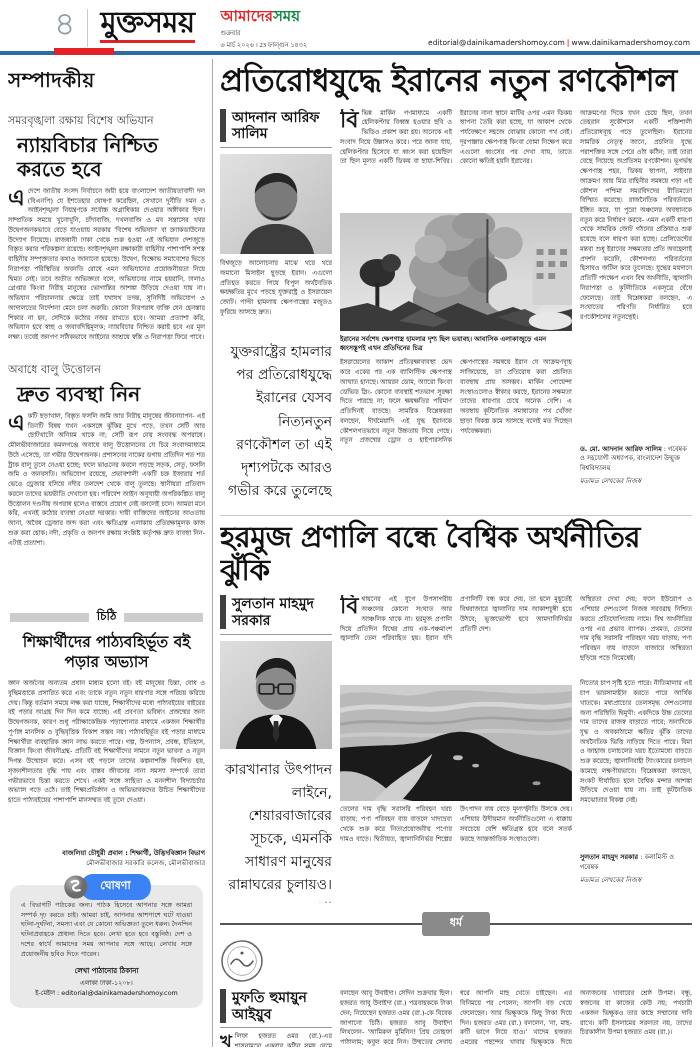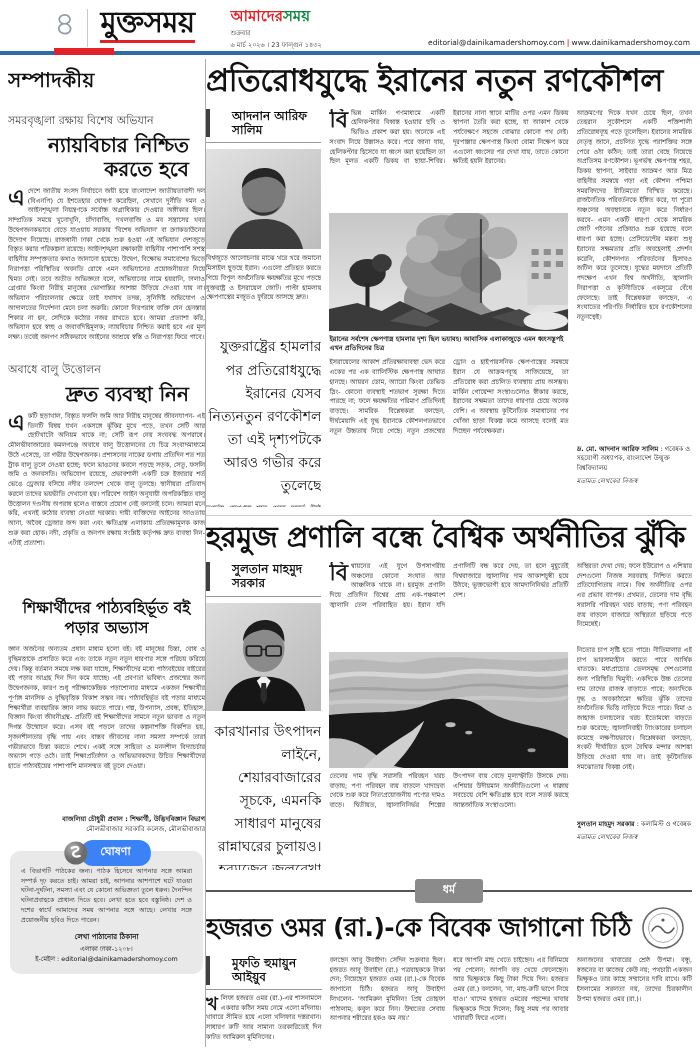--- a/index.html
+++ b/index.html
@@ -8,40 +8,40 @@
     width:700px; height:1050px; margin:0 auto; background:#fff;
     font-family:"DejaVu Sans", sans-serif; color:#111;
     position:relative; overflow:hidden;
   }
   
   .masthead { display:flex; align-items:flex-start; padding:7px 10px 0 10px; height:48px; }
   .pageno { font-size:33px; line-height:1.05; color:#8d9caa; margin-left:44px; font-weight:400; }
   .head-vline { width:1px; height:38px; background:#c9c9c9; margin:2px 12px 0 12px; }
   .section-title { font-size:29px; font-weight:bold; line-height:1.05; letter-spacing:-0.5px;
     border-bottom:3px solid #e32227; padding-bottom:1px; }
-  .logo-block { margin-left:36px; padding-top:1px; }
+  .logo-block { margin-left:26px; padding-top:1px;font-family:Liberation Serif, serif; }
   .paper-logo { font-size:15px; font-weight:bold; line-height:1.1; }
   .logo-red { color:#e32227; } .logo-green { color:#0b8a42; }
   .day-line { font-size:6.5px; color:#333; margin-top:3px; }
   .date-line { font-size:6.5px; color:#333; margin-top:1px; }
   .contact { margin-left:auto; align-self:flex-end; font-size:7.5px; color:#222; padding-bottom:1px; white-space:nowrap; }
   .contact .pipe { color:#e32227; font-weight:bold; margin:0 2px; }
   .mast-rule { height:4px; background:#2e6da4; position:relative; margin-top:3px; }
   .mast-rule .red-seg { position:absolute; left:54px; top:-3px; width:60px; height:7px; background:#e32227; }
 
   
-  .content { display:flex; padding:4px 8px 0 8px; height:992px; }
+  .content { display:flex; padding:4px 8px 0 8px; gap:7px; height:992px; }
   .leftcol { width:197px; flex:none; overflow:hidden; }
   .vdiv { width:1px; background:#aaa; flex:none; }
   .maincol { flex:1; min-width:0; overflow:hidden; }
 
   
   .ed-label { font-size:20px; font-weight:800; margin:6px 0 14px; letter-spacing:0.5px; }
   .kicker { font-size:11px; color:#444; margin:6px 0 2px; }
-  .ed-headline { font-size:20px; font-weight:600; margin:0 16px 6px; line-height:1.2;text-align:right; }
+  .ed-headline { font-size:20px; font-weight:600; margin:0 9px 6px; line-height:1.2; }
   .bodytext { font-size:6.4px; line-height:1.52; text-align:justify; color:#1a1a1a; overflow:hidden; }
   .dropcap { float:left; font-size:22px; line-height:0.85; padding:2px 3px 0 0; font-weight:bold; }
   .ed1-body { height:168px; }
   .ed2-body { height:186px; }
   .chithi-row { display:flex; align-items:center; gap:8px; margin:9px 2px 5px; }
   .chithi-bar { flex:1; height:9px; background:#ccc; }
   .chithi-label { font-size:12px; font-weight:bold; }
   .letter-headline { font-size:15.5px; font-weight:600; text-align:center; line-height:1.3; margin:0 14px 7px; }
   .letter-body { height:166px; }
   .signature { text-align:right; font-size:6.5px; line-height:1.5; margin-top:4px; }
@@ -55,21 +55,21 @@
   .notice-address-title { text-align:center; font-weight:bold; font-size:7px; margin-top:7px; }
   .notice-address { text-align:center; font-size:6.4px; line-height:1.55; margin-top:2px; }
 
   
   .a1-headline { font-size:31px; font-weight:600; line-height:1.15; margin:4px 0 10px; letter-spacing:-0.5px; }
   .cols { display:flex; gap:8px; }
   .col { flex:1; min-width:0; overflow:hidden; }
   .mid { flex:2.07; min-width:0; overflow:hidden; }
   .two-col { columns:2; column-gap:8px; }
   .byline-wrap { border-bottom:1px solid #999; padding-bottom:5px; margin-bottom:6px; }
-  .byline { font-size:12px; font-weight:bold; border-left:4px solid #404040; padding-left:22px; line-height:1.2; }
+  .byline { font-size:14px; font-weight:bold; border-left:6px solid #404040; padding-left:6px; line-height:1.2; }
   .portrait { width:100%; height:100px; display:block; margin-bottom:5px; }
   .pull-quote { font-size:14px; line-height:1.65; text-align:right; margin-top:9px; color:#111; }
   .article-photo { width:100%; height:118px; display:block; margin:4px 0 4px; }
   .caption { font-size:6.5px; font-weight:600; line-height:1.45; margin-bottom:5px; color:#111; }
   .attribution { font-size:6.5px; margin-top:6px; line-height:1.5; }
   .att-name { font-weight:bold; }
   .att-note { font-style:italic; margin-top:3px; color:#222; }
   .a1-cols { height:398px; }
   .a1-midtop { height:100px; overflow:hidden; }
   .a1-midbottom { height:150px; overflow:hidden; }
@@ -128,20 +128,25 @@
       <div class="bodytext ed1-body">
         <span class="dropcap">এ</span><span>দেশে জাতীয় সংসদ নির্বাচনে জয়ী হয়ে বাংলাদেশ জাতীয়তাবাদী দল (বিএনপি) যে ইশতেহার ঘোষণা করেছিল, সেখানে দুর্নীতি দমন ও আইনশৃঙ্খলা নিয়ন্ত্রণকে সর্বোচ্চ অগ্রাধিকার দেওয়ার অঙ্গীকার ছিল। সাম্প্রতিক সময়ে খুনোখুনি, চাঁদাবাজি, দখলবাজি ও মব সন্ত্রাসের খবর উদ্বেগজনকভাবে বেড়ে যাওয়ায় সরকার 'বিশেষ অভিযান' বা ক্র্যাকডাউনের উদ্যোগ নিয়েছে। রাজধানী ঢাকা থেকে শুরু হওয়া এই অভিযান দেশজুড়ে বিস্তৃত করার পরিকল্পনা রয়েছে। আইনশৃঙ্খলা রক্ষাকারী বাহিনীর পাশাপাশি সশস্ত্র বাহিনীর সম্পৃক্ততার কথাও জানানো হয়েছে। উদ্বেগ, বিক্ষোভ সমাবেশের ভিড়ে নিরাপত্তা পরিস্থিতির অবনতি রোধে এমন অভিযানের প্রয়োজনীয়তা নিয়ে দ্বিমত নেই। তবে অতীত অভিজ্ঞতা বলে, অভিযানের নামে হয়রানি, ঢালাও গ্রেপ্তার কিংবা নিরীহ মানুষের ভোগান্তির আশঙ্কা উড়িয়ে দেওয়া যায় না। অভিযান পরিচালনার ক্ষেত্রে তাই যথাযথ তদন্ত, সুনির্দিষ্ট অভিযোগ ও আদালতের নির্দেশনা মেনে চলা জরুরি। কোনো নিরপরাধ ব্যক্তি যেন হেনস্তার শিকার না হন, সেদিকে কঠোর নজর রাখতে হবে। আমরা প্রত্যাশা করি, অভিযান হবে স্বচ্ছ ও জবাবদিহিমূলক; ন্যায়বিচার নিশ্চিত করাই হবে এর মূল লক্ষ্য। তবেই জনগণ সঠিকভাবে আইনের আশ্রয়ে স্বস্তি ও নিরাপত্তা ফিরে পাবে।</span>
       </div>
 
       <div class="kicker">অবাধে বালু উত্তোলন</div>
       <div class="ed-headline">দ্রুত ব্যবস্থা নিন</div>
       <div class="bodytext ed2-body">
         <span class="dropcap">এ</span><span>কটি ছড়াখাল, বিস্তৃত ফসলি জমি আর নিরীহ মানুষের জীবনযাপন- এই তিনটি বিষয় যখন একসঙ্গে ঝুঁকির মুখে পড়ে, তখন সেটি আর ছোটখাটো অনিয়ম থাকে না; সেটি রূপ নেয় সংঘবদ্ধ অপরাধে। মৌলভীবাজারের কমলগঞ্জে অবাধে বালু উত্তোলনের যে চিত্র সংবাদমাধ্যমে উঠে এসেছে, তা গভীর উদ্বেগজনক। প্রশাসনের নাকের ডগায় প্রতিদিন শত শত ট্রাক বালু তুলে নেওয়া হচ্ছে; ফলে ভাঙনের কবলে পড়ছে সড়ক, সেতু, ফসলি জমি ও জনবসতি। অভিযোগ রয়েছে, প্রভাবশালী একটি চক্র ইজারার শর্ত ভেঙে ড্রেজার বসিয়ে নদীর তলদেশ থেকে বালু তুলছে। স্থানীয়রা প্রতিবাদ করলে তাদের ভয়ভীতি দেখানো হয়। পরিবেশ আইন অনুযায়ী অপরিকল্পিত বালু উত্তোলন দণ্ডনীয় অপরাধ হলেও বাস্তবে প্রয়োগ নেই বললেই চলে। আমরা মনে করি, এখনই কঠোর ব্যবস্থা নেওয়া দরকার। দায়ী ব্যক্তিদের আইনের আওতায় আনা, অবৈধ ড্রেজার জব্দ করা এবং ক্ষতিগ্রস্ত এলাকায় প্রতিরক্ষামূলক কাজ শুরু করা হোক। নদী, প্রকৃতি ও জনপদ রক্ষায় সংশ্লিষ্ট কর্তৃপক্ষ দ্রুত ব্যবস্থা নিন- এটাই প্রত্যাশা।</span>
       </div>
 
+      <div class="chithi-row">
+        <div class="chithi-bar"></div>
+        <div class="chithi-label">চিঠি</div>
+        <div class="chithi-bar"></div>
+      </div>
       <div class="letter-headline">শিক্ষার্থীদের পাঠ্যবহির্ভূত বই পড়ার অভ্যাস</div>
       <div class="bodytext letter-body">জ্ঞান অর্জনের অন্যতম প্রধান মাধ্যম হলো বই। বই মানুষের চিন্তা, বোধ ও বুদ্ধিমত্তাকে প্রসারিত করে এবং তাকে নতুন নতুন ধারণার সঙ্গে পরিচয় করিয়ে দেয়। কিন্তু বর্তমান সময়ে লক্ষ করা যাচ্ছে, শিক্ষার্থীদের মধ্যে পাঠ্যবইয়ের বাইরের বই পড়ার আগ্রহ দিন দিন কমে যাচ্ছে। এই প্রবণতা ভবিষ্যৎ প্রজন্মের জন্য উদ্বেগজনক, কারণ শুধু পরীক্ষাকেন্দ্রিক পড়াশোনার মাধ্যমে একজন শিক্ষার্থীর পূর্ণাঙ্গ মানসিক ও বুদ্ধিবৃত্তিক বিকাশ সম্ভব নয়। পাঠ্যবহির্ভূত বই পড়ার মাধ্যমে শিক্ষার্থীরা ব্যবহারিক জ্ঞান লাভ করতে পারে। গল্প, উপন্যাস, প্রবন্ধ, ইতিহাস, বিজ্ঞান কিংবা জীবনীগ্রন্থ- প্রতিটি বই শিক্ষার্থীদের সামনে নতুন ভাবনা ও নতুন দিগন্ত উন্মোচন করে। এসব বই পড়লে তাদের কল্পনাশক্তি বিকশিত হয়, সৃজনশীলতার বৃদ্ধি পায় এবং বাস্তব জীবনের নানা সমস্যা সম্পর্কে তারা গভীরভাবে চিন্তা করতে শেখে। একই সঙ্গে সাহিত্য ও মননশীল বিদ্যাচর্চার অভ্যাস গড়ে ওঠে। তাই শিক্ষাপ্রতিষ্ঠান ও অভিভাবকদের উচিত শিক্ষার্থীদের হাতে পাঠ্যবইয়ের পাশাপাশি মানসম্মত বই তুলে দেওয়া।</div>
       <div class="signature">
         <div class="sig-name">বাজলিয়া চৌধুরী প্রবাল : শিক্ষার্থী, উদ্ভিদবিজ্ঞান বিভাগ</div>
         <div>মৌলভীবাজার সরকারি কলেজ, মৌলভীবাজার</div>
       </div>
 
       <div class="notice-box">
         <div class="notice-head">
           <svg class="notice-icon" viewBox="0 0 26 26">
@@ -306,21 +311,20 @@
         </div>
       </article>
 
       <article class="a3">
         <div class="rel-divider">
           <div class="rel-line"></div>
           <div class="rel-pill">ধর্ম</div>
           <div class="rel-line"></div>
         </div>
         <div class="a3-headrow">
-          <h1 class="a3-headline">হজরত ওমর (রা.)-কে বিবেক জাগানো চিঠি</h1>
           <svg class="ornament" viewBox="0 0 44 44">
             <circle cx="22" cy="22" r="20" fill="none" stroke="#666" stroke-width="1.5"></circle>
             <circle cx="22" cy="22" r="14.5" fill="none" stroke="#999" stroke-width="0.8"></circle>
             <path d="M11,25 q5,-9 11,-1 q5,7 11,-2" fill="none" stroke="#555" stroke-width="1.5" stroke-linecap="round"></path>
             <circle cx="22" cy="14" r="1.6" fill="#555"></circle>
           </svg>
         </div>
         <div class="cols a3-cols">
           <div class="col">
             <div class="byline-wrap">

